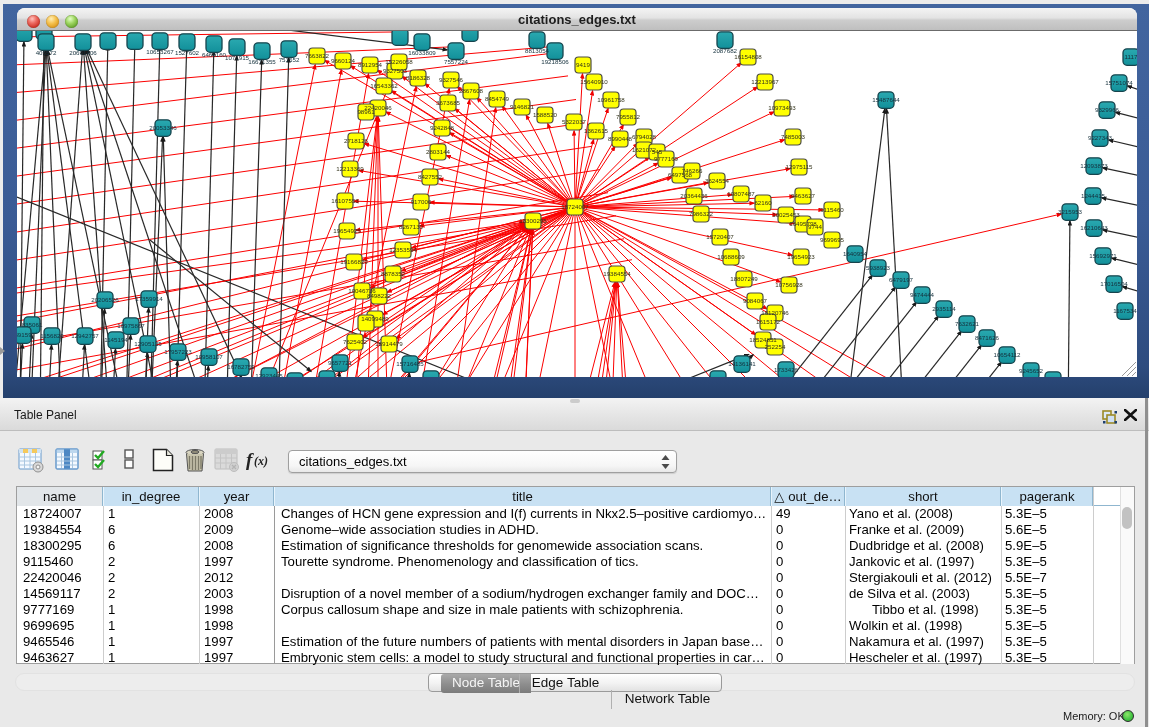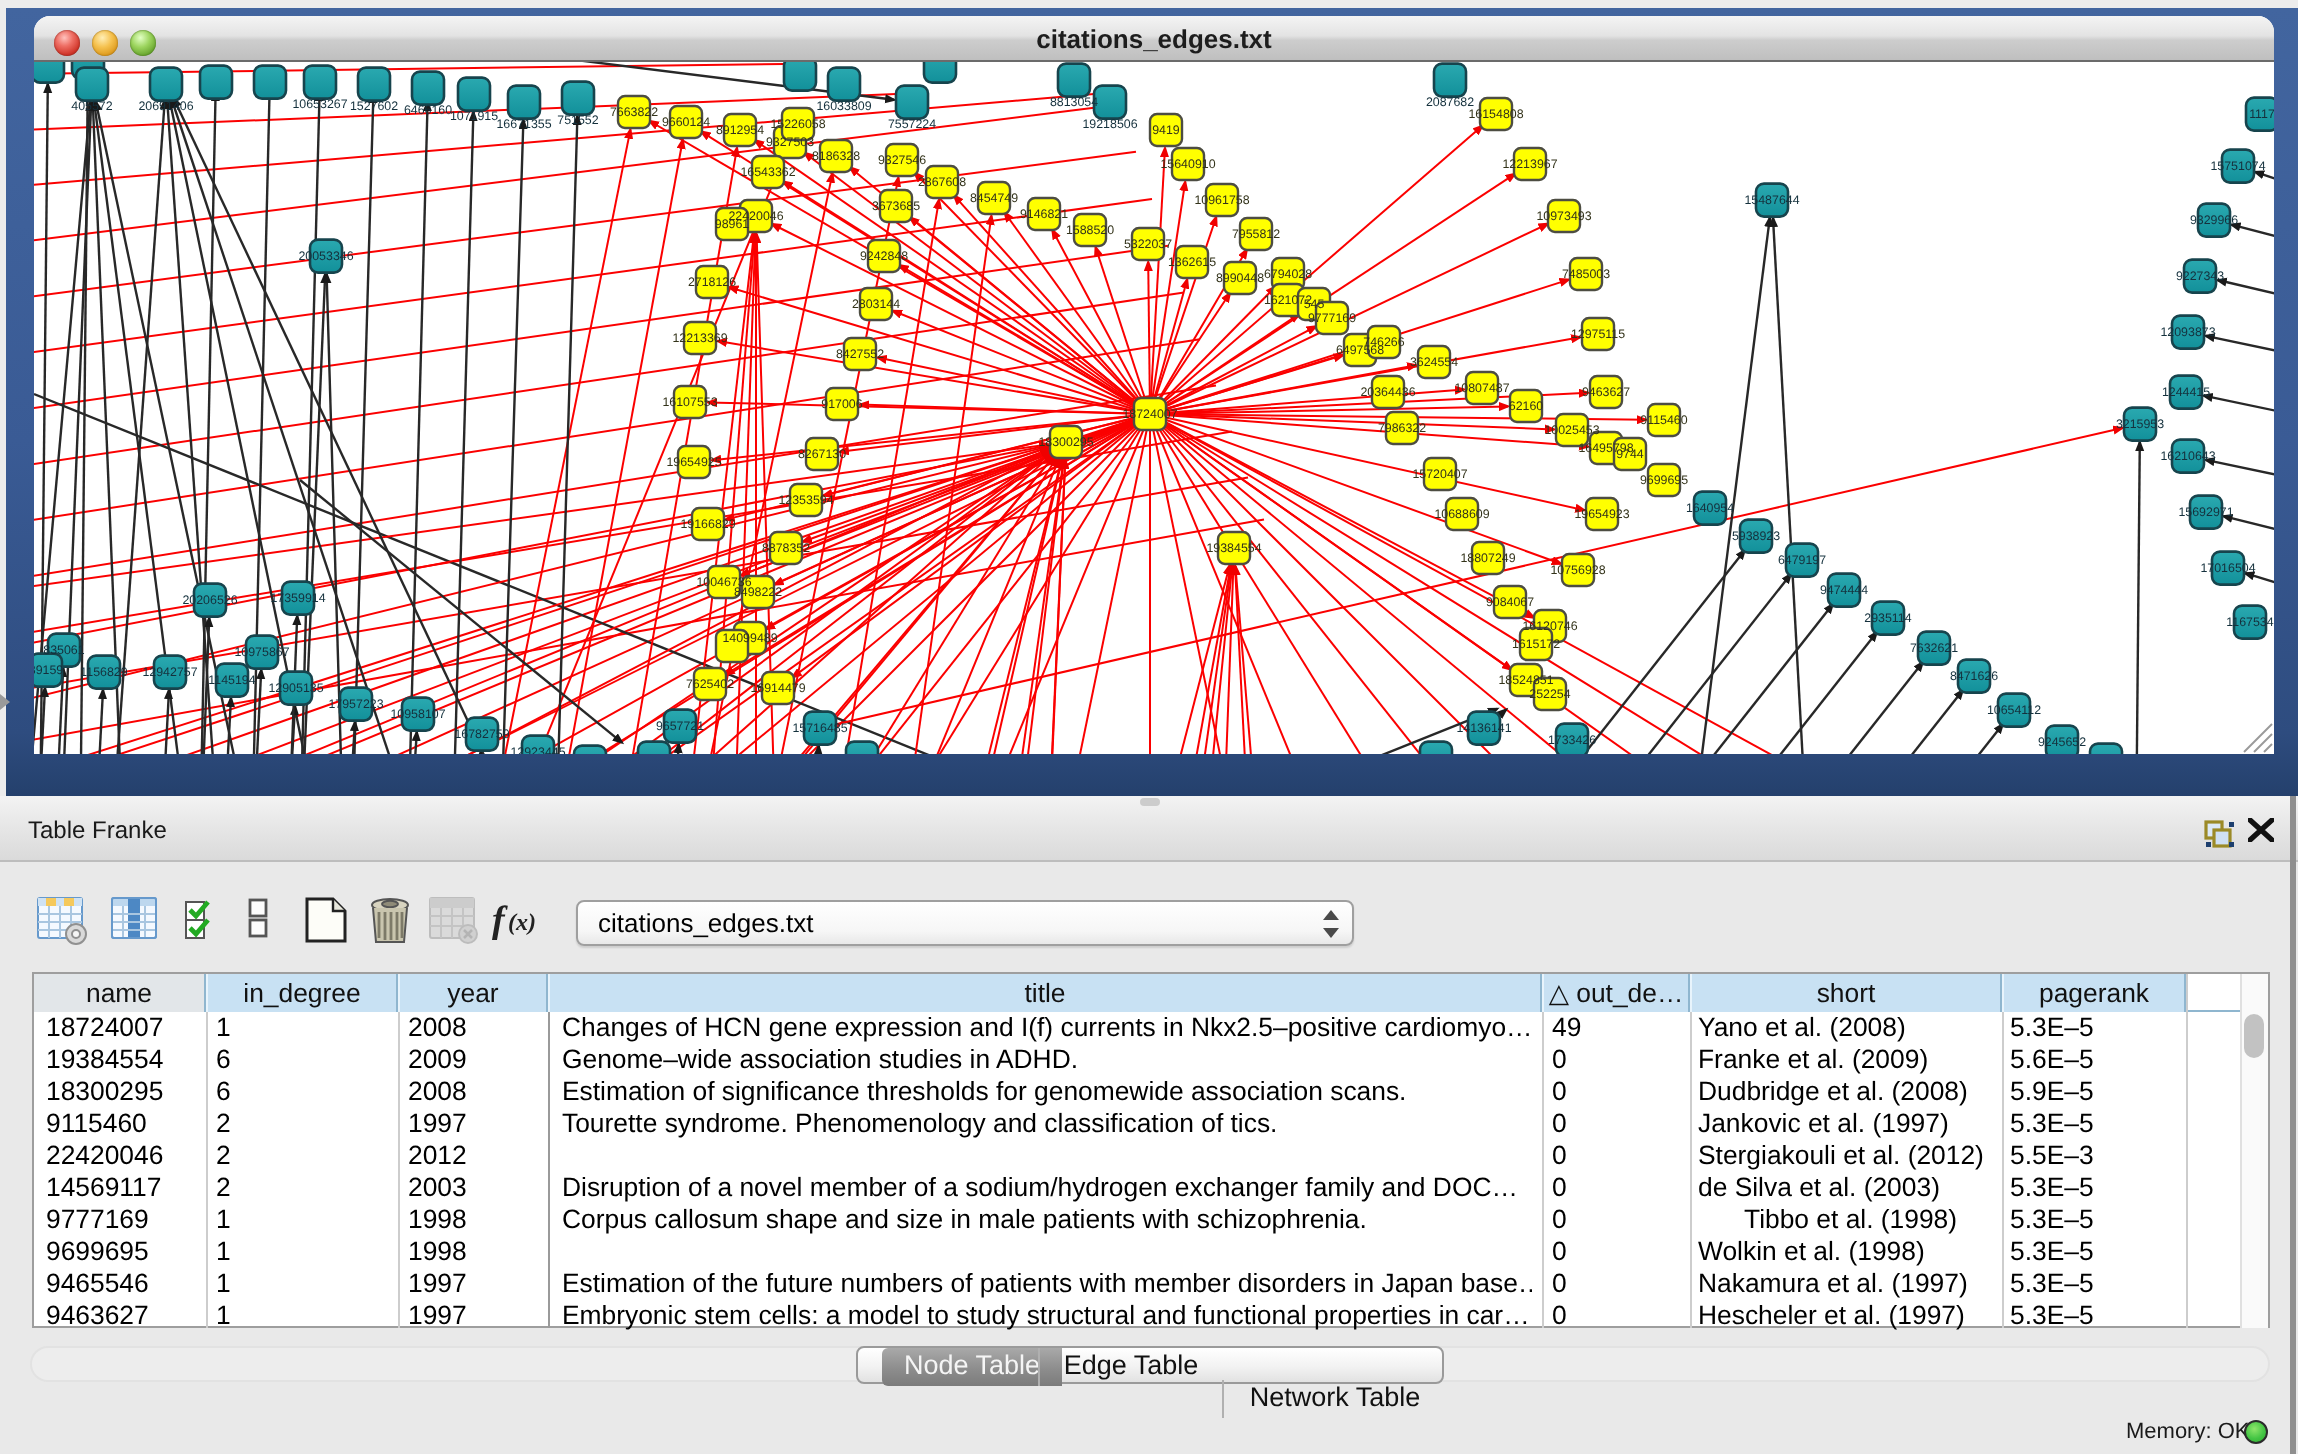--- a/index.html
+++ b/index.html
@@ -519,21 +519,21 @@
       <line x1="1132" y1="376" x2="1136" y2="372"></line>
     </g>
 </svg>
 
 <div class="abs" style="left:0px;top:347px;width:0;height:0;border-top:4px solid transparent;border-bottom:4px solid transparent;border-left:5px solid #9a9a9a"></div>
 
 <div class="abs" style="left:0;top:398px;width:1149px;height:329px;background:#e9e9e9">
 
   <div class="abs" style="left:0;top:0;width:1149px;height:33px;
    background:linear-gradient(180deg,#f3f3f3 0%,#e6e6e6 50%,#dadada 100%);border-bottom:1px solid #bdbdbd">
-    <div class="abs" style="left:14px;top:10px;font-size:12px;color:#1a1a1a">Table Franke</div>
+    <div class="abs" style="left:14px;top:10px;font-size:12px;color:#1a1a1a">Table Panel</div>
     <div class="abs" style="left:570px;top:1px;width:10px;height:4px;border-radius:2px;background:#cccccc"></div>
 
     <svg class="abs" style="left:1102px;top:11px" width="16" height="15" viewBox="0 0 16 15">
       <rect x="1" y="2" width="8" height="8" fill="#dce9f7" stroke="#9b8a27" stroke-width="1.6"></rect>
       <rect x="5" y="6" width="8" height="8" fill="#cfe0f4" stroke="#9b8a27" stroke-width="1.6"></rect>
       <rect x="12.5" y="2" width="2.5" height="2.5" fill="#1d3f6e"></rect>
       <rect x="1" y="12" width="2.5" height="2.5" fill="#1d3f6e"></rect>
       <rect x="12.5" y="12" width="2.5" height="2.5" fill="#1d3f6e"></rect>
     </svg>
 
@@ -668,21 +668,21 @@
         <span style="left:776px">0</span>
         <span style="left:849px;width:150px;overflow:hidden">Jankovic et al. (1997)</span>
         <span style="left:1005px">5.3E–5</span>
       </div>
 <div class="tr" style="top:569px">
         <span style="left:23px">22420046</span>
         <span style="left:108px">2</span>
         <span style="left:204px">2012</span>
         <span style="left:776px">0</span>
         <span style="left:849px;width:150px;overflow:hidden">Stergiakouli et al. (2012)</span>
-        <span style="left:1005px">5.5E–3</span>
+        <span style="left:1005px">5.5E–7</span>
       </div>
 <div class="tr" style="top:585px">
         <span style="left:23px">14569117</span>
         <span style="left:108px">2</span>
         <span style="left:204px">2003</span>
         <span style="left:281px;width:485px" class="ell">Disruption of a novel member of a sodium/hydrogen exchanger family and DOC…</span>
         <span style="left:776px">0</span>
         <span style="left:849px;width:150px;overflow:hidden">de Silva et al. (2003)</span>
         <span style="left:1005px">5.3E–5</span>
       </div>
@@ -700,21 +700,21 @@
         <span style="left:108px">1</span>
         <span style="left:204px">1998</span>
         <span style="left:776px">0</span>
         <span style="left:849px;width:150px;overflow:hidden">Wolkin et al. (1998)</span>
         <span style="left:1005px">5.3E–5</span>
       </div>
 <div class="tr" style="top:633px">
         <span style="left:23px">9465546</span>
         <span style="left:108px">1</span>
         <span style="left:204px">1997</span>
-        <span style="left:281px;width:485px" class="ell">Estimation of the future numbers of patients with member disorders in Japan base…</span>
+        <span style="left:281px;width:485px" class="ell">Estimation of the future numbers of patients with mental disorders in Japan base…</span>
         <span style="left:776px">0</span>
         <span style="left:849px;width:150px;overflow:hidden">Nakamura et al. (1997)</span>
         <span style="left:1005px">5.3E–5</span>
       </div>
 <div class="tr" style="top:649px">
         <span style="left:23px">9463627</span>
         <span style="left:108px">1</span>
         <span style="left:204px">1997</span>
         <span style="left:281px;width:485px" class="ell">Embryonic stem cells: a model to study structural and functional properties in car…</span>
         <span style="left:776px">0</span>

